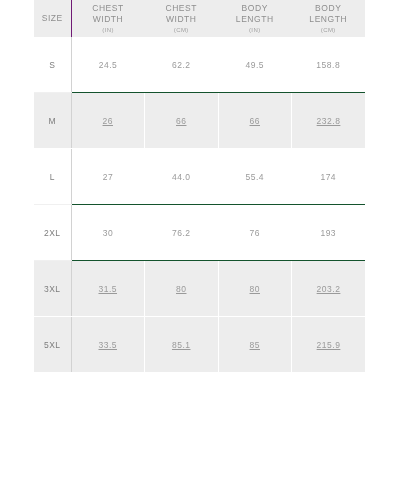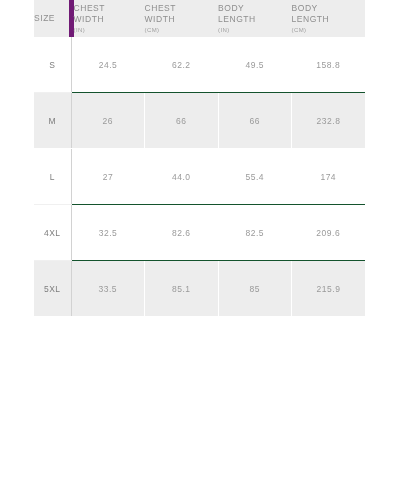--- a/index.html
+++ b/index.html
@@ -25,29 +25,29 @@
 
   #size-chart col.c-size   { width: 37px; }
   #size-chart col.c-data   { width: 73.5px; }
 
   
   thead th {
     background: #ededed;
     height: 37px;
     padding: 0;
     vertical-align: middle;
-    text-align: left;
+    text-align: center;
     font-weight: normal;
     color: #8e8e8e;
     font-size: 8.5px;
     letter-spacing: 0.55px;
     line-height: 1.32;
   }
   thead th.size-head {
-    border-right: 5px solid #701a75;
+    border-right: 1px solid #701a75;
   }
   .head-main {
     display: block;
     white-space: pre-line;
   }
   .head-unit {
     display: block;
     font-size: 6px;
     letter-spacing: 0.4px;
     margin-top: 1.5px;
@@ -70,20 +70,21 @@
     color: #7d7d7d;
     border-right: 1px solid #d2d2d2;
     border-bottom: 1px solid #f0f0f0;
   }
   tbody tr.shaded td {
     background: #ededed;
     border-bottom: 1px solid #ffffff;
   }
   tbody tr.shaded td.data-cell {
     border-left: 1px solid #ffffff;
+    text-decoration: underline;
   }
   tbody tr:last-child td {
     border-bottom: none;
   }
 </style>
 </head>
 <body>
 
 <table id="size-chart">
   <colgroup>
@@ -138,25 +139,32 @@
       <td class="data-cell">232.8</td>
     </tr>
     <tr>
       <td class="size-cell">L</td>
       <td class="data-cell">27</td>
       <td class="data-cell">44.0</td>
       <td class="data-cell">55.4</td>
       <td class="data-cell">174</td>
     </tr>
     <tr>
-      <td class="size-cell">4XL</td>
-      <td class="data-cell">32.5</td>
-      <td class="data-cell">82.6</td>
-      <td class="data-cell">82.5</td>
-      <td class="data-cell">209.6</td>
+      <td class="size-cell">2XL</td>
+      <td class="data-cell">30</td>
+      <td class="data-cell">76.2</td>
+      <td class="data-cell">76</td>
+      <td class="data-cell">193</td>
+    </tr>
+    <tr class="shaded">
+      <td class="size-cell">3XL</td>
+      <td class="data-cell">31.5</td>
+      <td class="data-cell">80</td>
+      <td class="data-cell">80</td>
+      <td class="data-cell">203.2</td>
     </tr>
     <tr class="shaded">
       <td class="size-cell">5XL</td>
       <td class="data-cell">33.5</td>
       <td class="data-cell">85.1</td>
       <td class="data-cell">85</td>
       <td class="data-cell">215.9</td>
     </tr>
   </tbody>
 </table>

